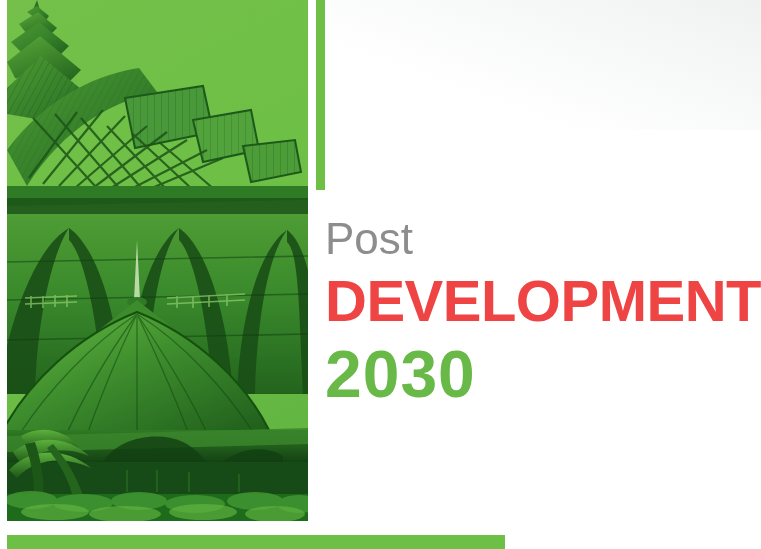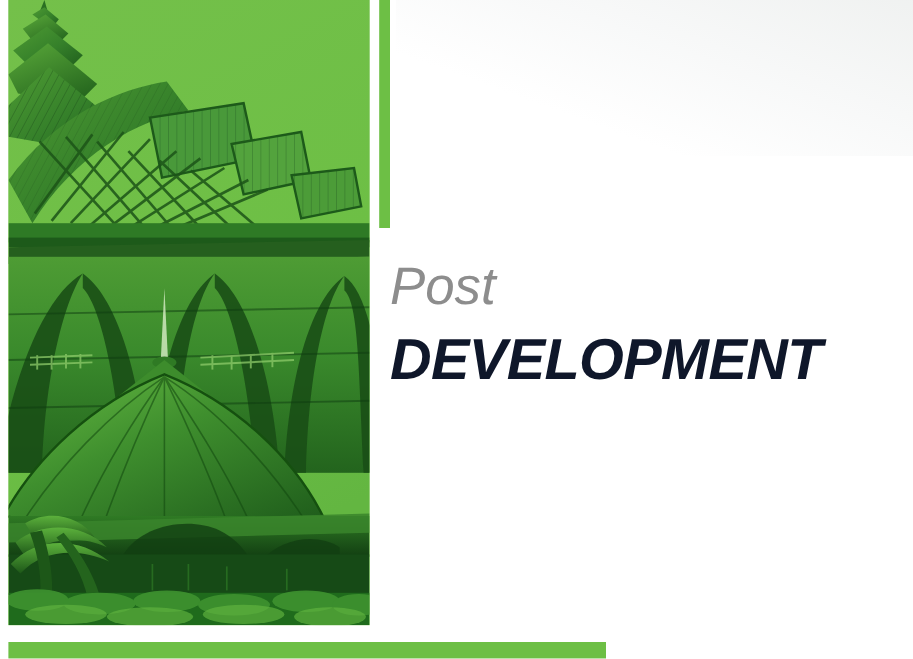--- a/index.html
+++ b/index.html
@@ -9,21 +9,20 @@
     background:#ffffff;
     font-family:"Liberation Sans", sans-serif;
     overflow:hidden;
   }
 
   #cover {
     position:relative;
     width:761px; height:549px;
     background:#ffffff;
     overflow:hidden;
-    font-style:italic;
   }
 
   
   .corner-wash {
     position:absolute; top:0; left:330px;
     width:431px; height:130px;
     background:linear-gradient(200deg,#eef0ef 0%,#f7f8f8 38%,#ffffff 70%);
     opacity:.9;
     pointer-events:none;
   }
@@ -63,22 +62,22 @@
     color:#8d8d8d;
     font-size:44px;
     font-weight:400;
     line-height:50px;
     letter-spacing:0px;
     white-space:nowrap;
   }
   .t-light.second { margin-top:-1px; }
 
   .t-bold {
-    color:#0f172a;
-    font-size:48px;
+    color:#ef4444;
+    font-size:58px;
     font-weight:bold;
     line-height:55px;
     letter-spacing:-0.5px;
     white-space:nowrap;
   }
   .t-bold.line1 { margin-top:9px; }
   .t-bold.line2 { margin-top:2px; }
 
   .t-year {
     color:#68b947;
@@ -282,15 +281,16 @@
       </g>
     </svg>
   </div>
 
   <div class="vrule"></div>
   <div class="hrule"></div>
 
   <div class="title-block">
     <div class="t-light">Post</div>
     <div class="t-bold line1">DEVELOPMENT</div>
+    <div class="t-year">2030</div>
   </div>
 
 </div>
 
 </body></html>

